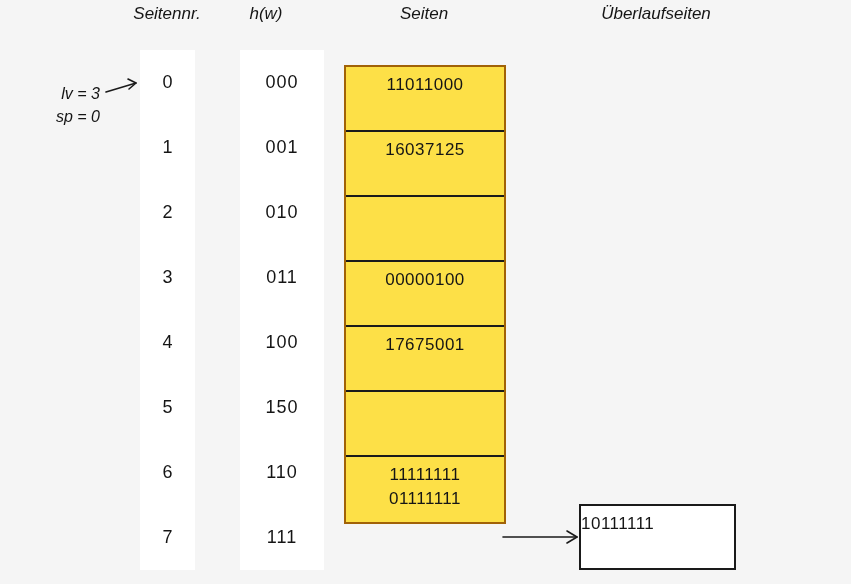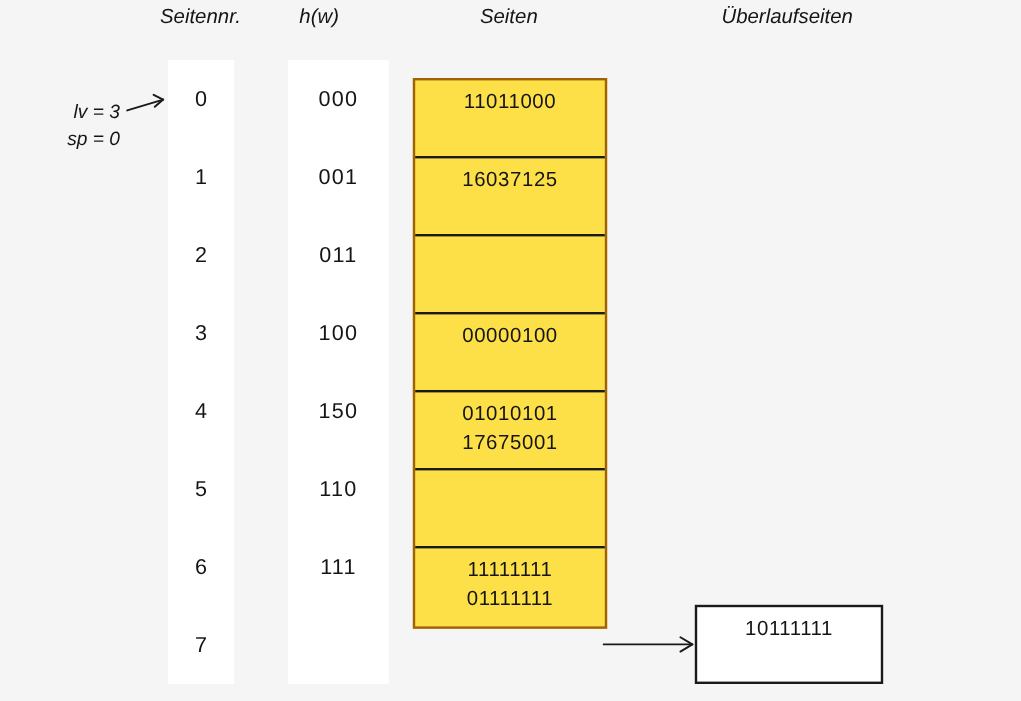--- a/index.html
+++ b/index.html
@@ -76,21 +76,20 @@
     min-height: 24px;
   }
 
   
   .obox {
     position: absolute; left: 579px; top: 504px;
     width: 157px; height: 66px; box-sizing: border-box;
     background: #ffffff;
     border: 2px solid #1a1a1a;
     padding-top: 6px;
-    text-align: center;
   }
 </style>
 </head>
 <body>
 
 <div class="stage">
 
   <div class="hdr hdr-seitennr">Seitennr.</div>
   <div class="hdr hdr-hw">h(w)</div>
   <div class="hdr hdr-seiten">Seiten</div>
@@ -112,20 +111,21 @@
     <div class="cell">3</div>
     <div class="cell">4</div>
     <div class="cell">5</div>
     <div class="cell">6</div>
     <div class="cell">7</div>
   </div>
 
   <div class="strip strip-hw">
     <div class="cell">000</div>
     <div class="cell">001</div>
+    <div class="cell">010</div>
     <div class="cell">011</div>
     <div class="cell">100</div>
     <div class="cell">150</div>
     <div class="cell">110</div>
     <div class="cell">111</div>
   </div>
 
   <div class="ptable">
     <div class="prow">
       <div class="bline">11011000</div>
@@ -137,21 +137,20 @@
     </div>
     <div class="prow">
       <div class="bline"></div>
       <div class="bline"></div>
     </div>
     <div class="prow">
       <div class="bline">00000100</div>
       <div class="bline"></div>
     </div>
     <div class="prow">
-      <div class="bline">01010101</div>
       <div class="bline">17675001</div>
     </div>
     <div class="prow">
       <div class="bline"></div>
       <div class="bline"></div>
     </div>
     <div class="prow">
       <div class="bline">11111111</div>
       <div class="bline">01111111</div>
     </div>

